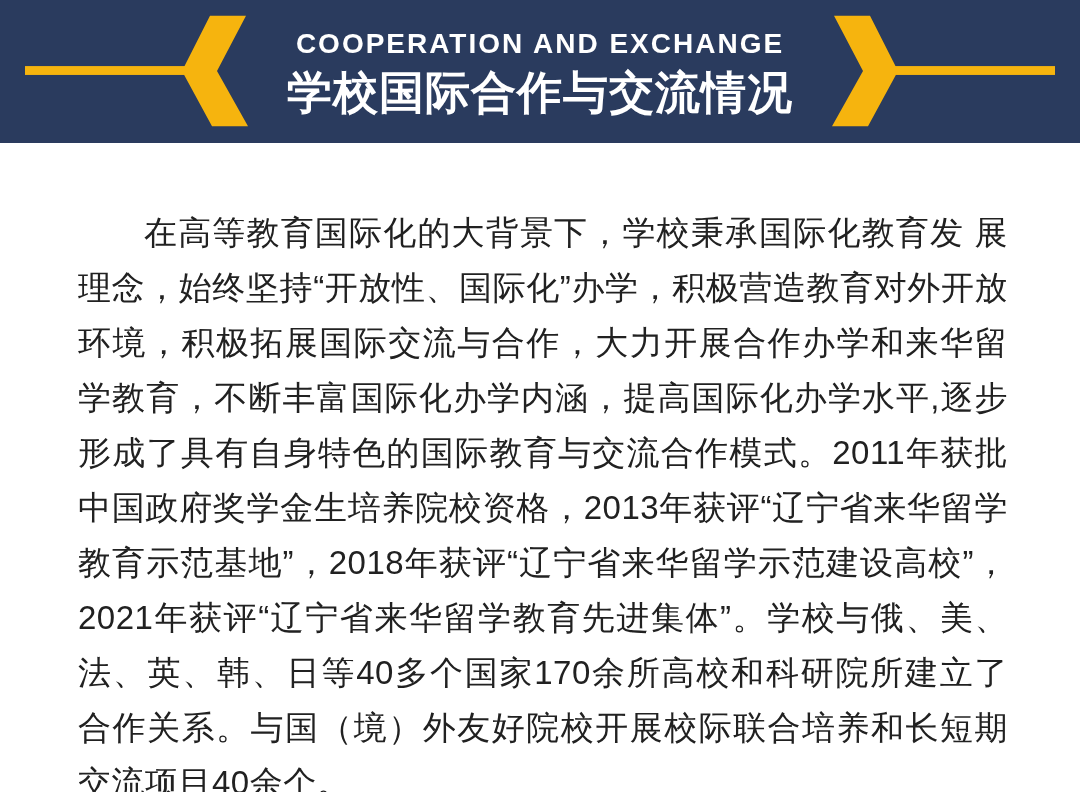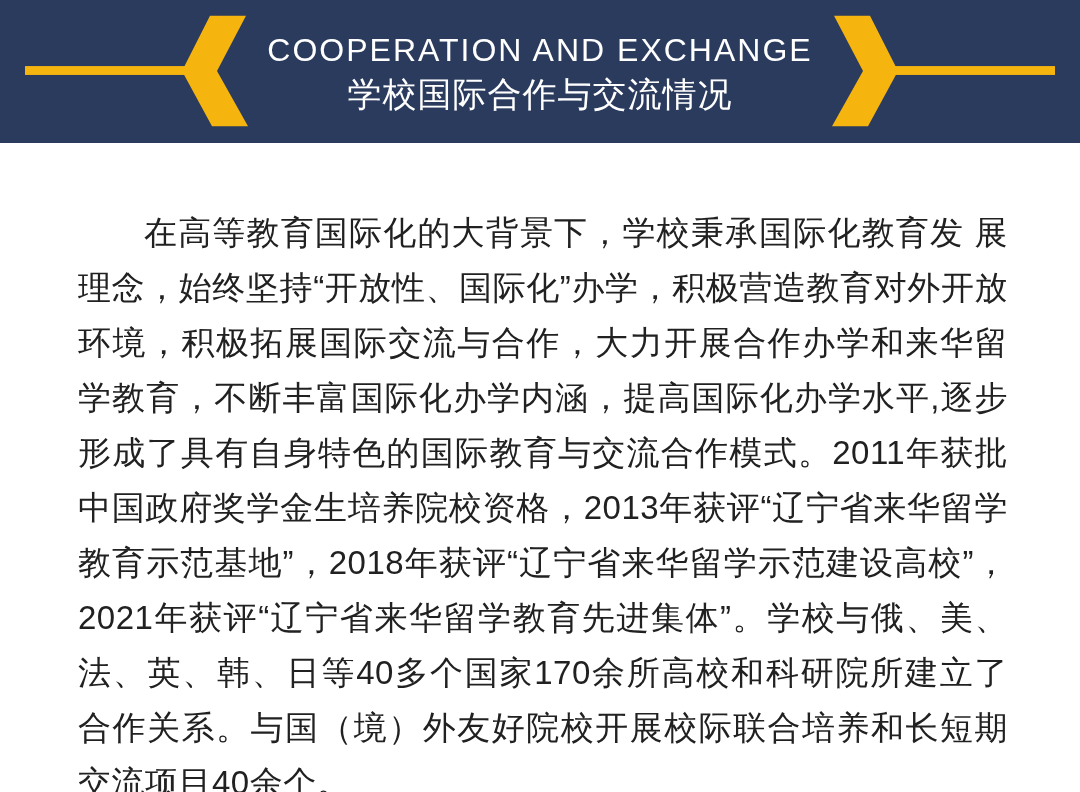--- a/index.html
+++ b/index.html
@@ -24,30 +24,30 @@
     background:var(--banner-bg);
     display:flex;flex-direction:column;
     align-items:center;justify-content:center;
   }
   .banner .titles{
     display:flex;flex-direction:column;align-items:center;
     padding-top:4px;
   }
   .title-en{
     color:var(--banner-text);
-    font-weight:400;
-    font-size:32px;
+    font-weight:700;
+    font-size:28px;
     letter-spacing:2px;
     line-height:1.1;
     white-space:nowrap;
   }
   .title-zh{
     color:var(--banner-text);
-    font-weight:400;
-    font-size:34px;
+    font-weight:700;
+    font-size:45px;
     letter-spacing:1px;
     line-height:1.15;
     margin-top:7px;
     white-space:nowrap;
   }
   .arrow{
     position:absolute;top:0;
     width:260px;height:143px;
     color:var(--accent);
     pointer-events:none;

